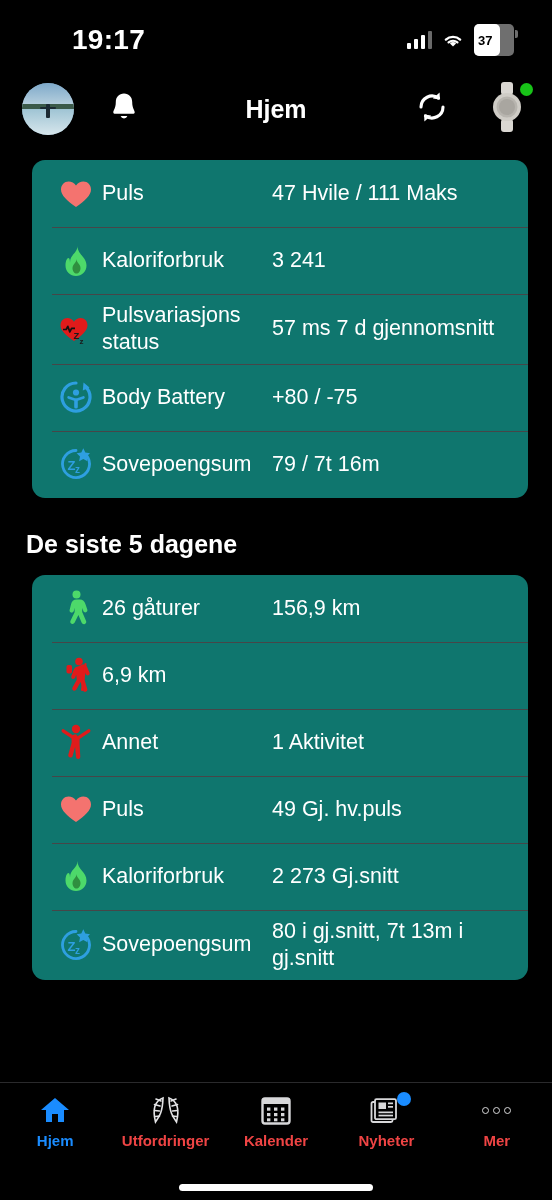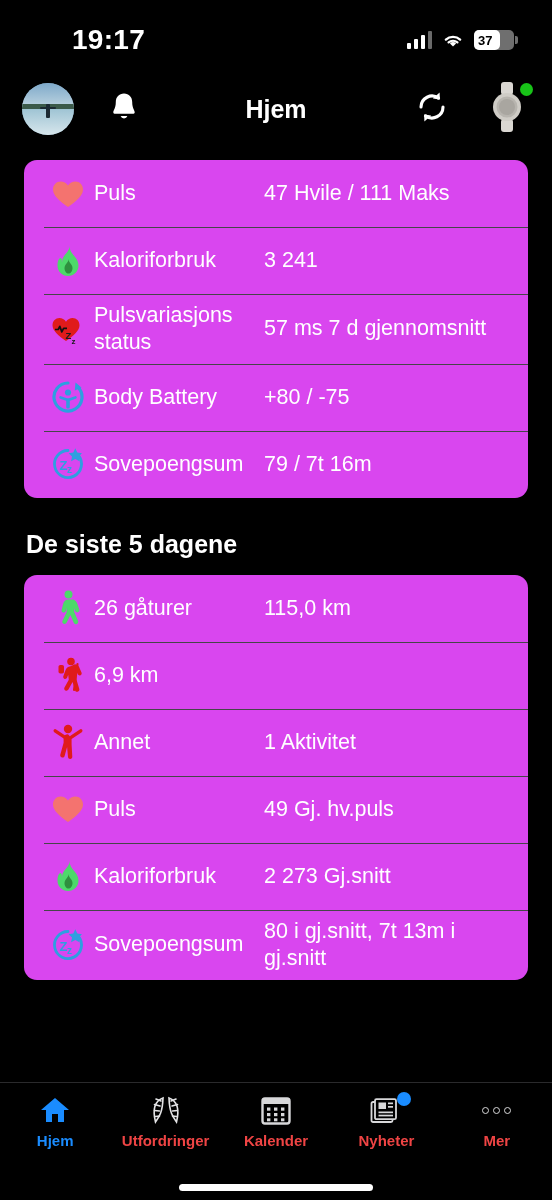--- a/index.html
+++ b/index.html
@@ -54,21 +54,21 @@
   .sig-bars i.b1 { height: 6px; }
   .sig-bars i.b2 { height: 10px; }
   .sig-bars i.b3 { height: 14px; }
   .sig-bars i.b4 { height: 18px; background: #6a6a6a; }
 
   .wifi-icon { width: 24px; height: 18px; position: relative; }
 
   .battery {
     position: relative;
     width: 40px;
-    height: 20px;
+    height: 32px;
     border-radius: 5px;
     background: #6f6f6f;
     display: flex;
     align-items: center;
     overflow: visible;
   }
   .battery .fill {
     position: absolute;
     left: 0; top: 0; bottom: 0;
     width: 26px;
@@ -182,23 +182,24 @@
   }
 
   
   .content {
     flex: 1 1 auto;
     padding: 14px 24px 0 24px;
     overflow: hidden;
   }
 
   .card {
-    background: #d946ef;
+    background: #0f766e;
     border-radius: 13px;
     overflow: hidden;
+    margin-left: 8px;
   }
 
   .row {
     display: flex;
     align-items: center;
     min-height: 67px;
     padding: 8px 0;
     position: relative;
   }
   .row + .row::before {
@@ -438,21 +439,21 @@
     <div class="card">
 
       <div class="row">
         <div class="row-icon">
           <svg width="28" height="36" viewBox="0 0 28 36">
             <circle cx="14.5" cy="4.5" r="4" fill="#4dd96a"></circle>
             <path d="M14.5 9.5c-3 0-4.8 2-5.4 4.6L7.6 20c-.3 1.3.5 2.4 1.7 2.6 1.2.2 2.3-.6 2.6-1.8l.7-3v4.4l-4.1 8.5c-.6 1.2-.1 2.6 1.1 3.1 1.2.5 2.5 0 3.1-1.2l3.7-7.5 3.3 7.6c.5 1.2 1.9 1.8 3.1 1.3 1.2-.5 1.8-1.9 1.3-3.1l-3.9-9V18l1 2.8c.4 1.2 1.6 1.8 2.8 1.5 1.1-.4 1.7-1.6 1.3-2.8l-1.9-5.6c-.8-2.5-2.6-4.4-5.5-4.4z" fill="#4dd96a"></path>
           </svg>
         </div>
         <div class="row-label">26 gåturer</div>
-        <div class="row-value">115,0 km</div>
+        <div class="row-value">156,9 km</div>
       </div>
 
       <div class="row">
         <div class="row-icon">
           <svg width="32" height="36" viewBox="0 0 32 36">
             <circle cx="19" cy="4.5" r="3.8" fill="#e01b1b"></circle>
             <path d="M18.5 9.2c-2.6.2-4.2 1.8-5 4.1l-2.2 6c-.4 1.1.2 2.3 1.3 2.6 1.1.3 2.2-.3 2.6-1.4l1-2.8 .6 5-4.3 7.7c-.6 1.1-.2 2.4.9 3 1.1.6 2.4.2 3-.9l4.2-7.4 2.4 8.1c.3 1.2 1.5 1.9 2.7 1.6 1.2-.3 1.9-1.5 1.6-2.7l-2.9-9.9V14l1.3 3.1c.5 1.1 1.7 1.6 2.8 1.1 1-.5 1.5-1.7 1-2.8l-2.4-5.4c-.8-1.8-2.3-2.8-4.2-2.8z" fill="#e01b1b"></path>
             <rect x="6.5" y="8" width="5.5" height="8.5" rx="1.8" fill="#e01b1b"></rect>
             <path d="M25.5 7 L22 33" stroke="#e01b1b" stroke-width="2.1" stroke-linecap="round"></path>
           </svg>

